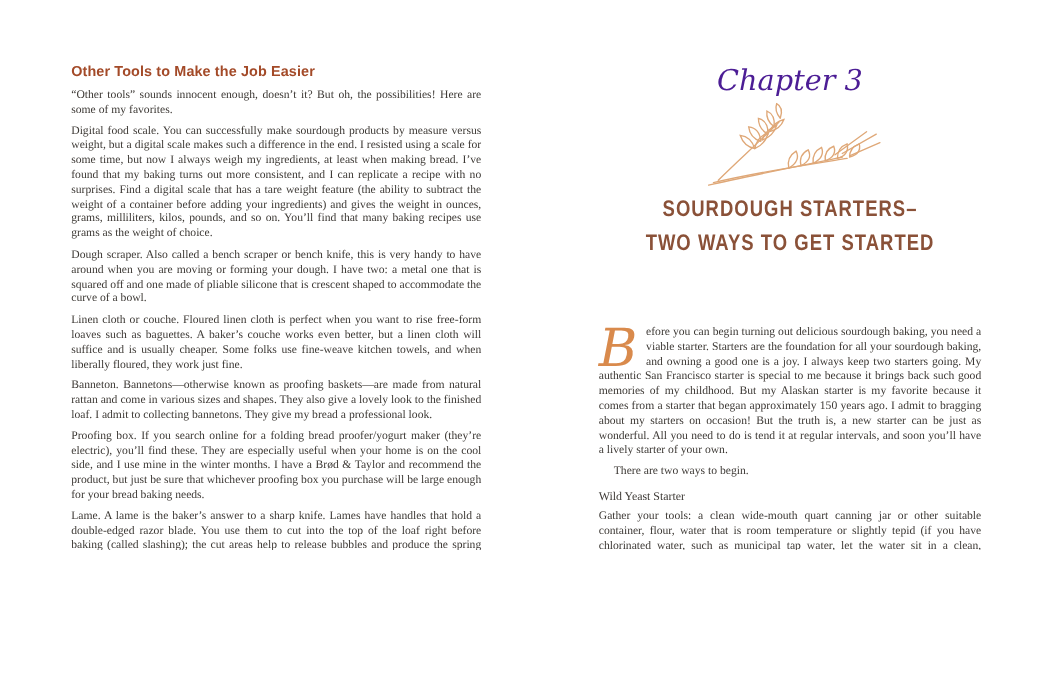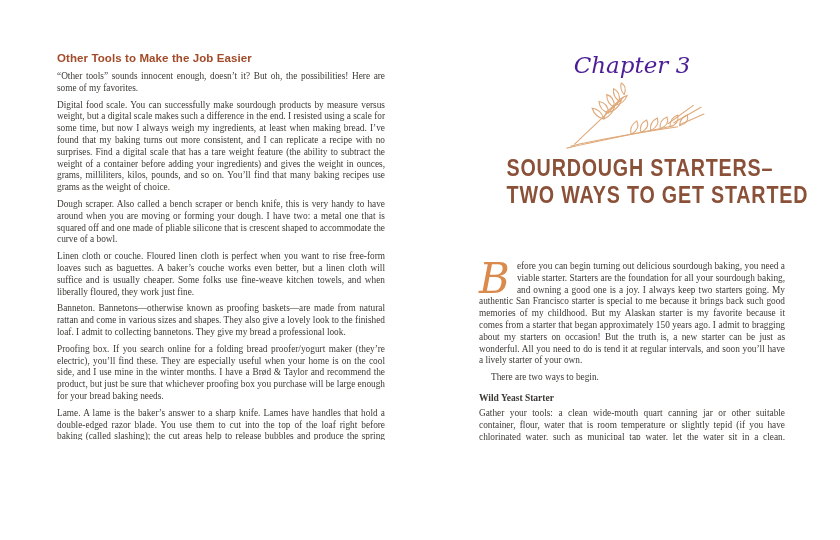--- a/index.html
+++ b/index.html
@@ -18,32 +18,32 @@
   .footer-left .folio{margin-right:8px;}
   .folio-right{position:absolute;left:744px;top:501px;font-family:"Liberation Sans", sans-serif;
                font-size:7.5px;letter-spacing:1.2px;color:#8c8c8c;font-weight:bold;}
 
   
   .chapter-head{position:absolute;left:479px;top:52px;width:306px;text-align:center;}
   .chapter-label{font-family:"DejaVu Serif", serif;font-style:italic;font-size:23px;
                  color:#4c1d95;margin:0 0 4px 0;}
   .wheat-wrap{width:150px;height:70px;margin:0 auto 2px auto;}
   .chapter-title{font-family:"Liberation Sans", sans-serif;font-weight:bold;
-                 font-size:24px;line-height:27px;color:#8a5138;letter-spacing:1px;margin:0;}
+                 font-size:18px;line-height:27px;color:#8a5138;letter-spacing:1px;margin:0;}
   .chapter-title .tline{display:block;transform:scaleX(0.82);transform-origin:50% 50%;white-space:nowrap;}
 
   
   .right-col{position:absolute;left:479px;top:261px;width:306px;}
   .rp-intro{font-size:9.3px;line-height:11.8px;text-align:justify;margin:0 0 5px 0;}
   .dropcap{float:left;font-family:"DejaVu Serif", serif;font-style:italic;
            font-size:42px;line-height:33px;color:#d98a4c;margin:1px 7px 0 0;}
   .rp-par2{font-size:9.3px;line-height:11.8px;text-indent:12px;margin:5px 0 9px 0;}
   .rp-section{font-family:"Liberation Sans", sans-serif;font-weight:bold;font-size:10.5px;
               color:#a34a28;margin:0 0 7px 0;}
-  .rp-sub{font-size:9.5px;font-weight:bold;margin:0 0 5px 0;}
+  .rp-sub{font-size:9.5px;font-weight:normal;margin:0 0 5px 0;}
   .rp-body{font-size:9.3px;line-height:11.8px;text-align:justify;margin:0;}
 
   svg.wheat{stroke:#dfa878;fill:none;stroke-width:1.1;stroke-linecap:round;}
 </style>
 </head>
 <body>
 
 <div class="spread">
 
   <div class="left-col">

